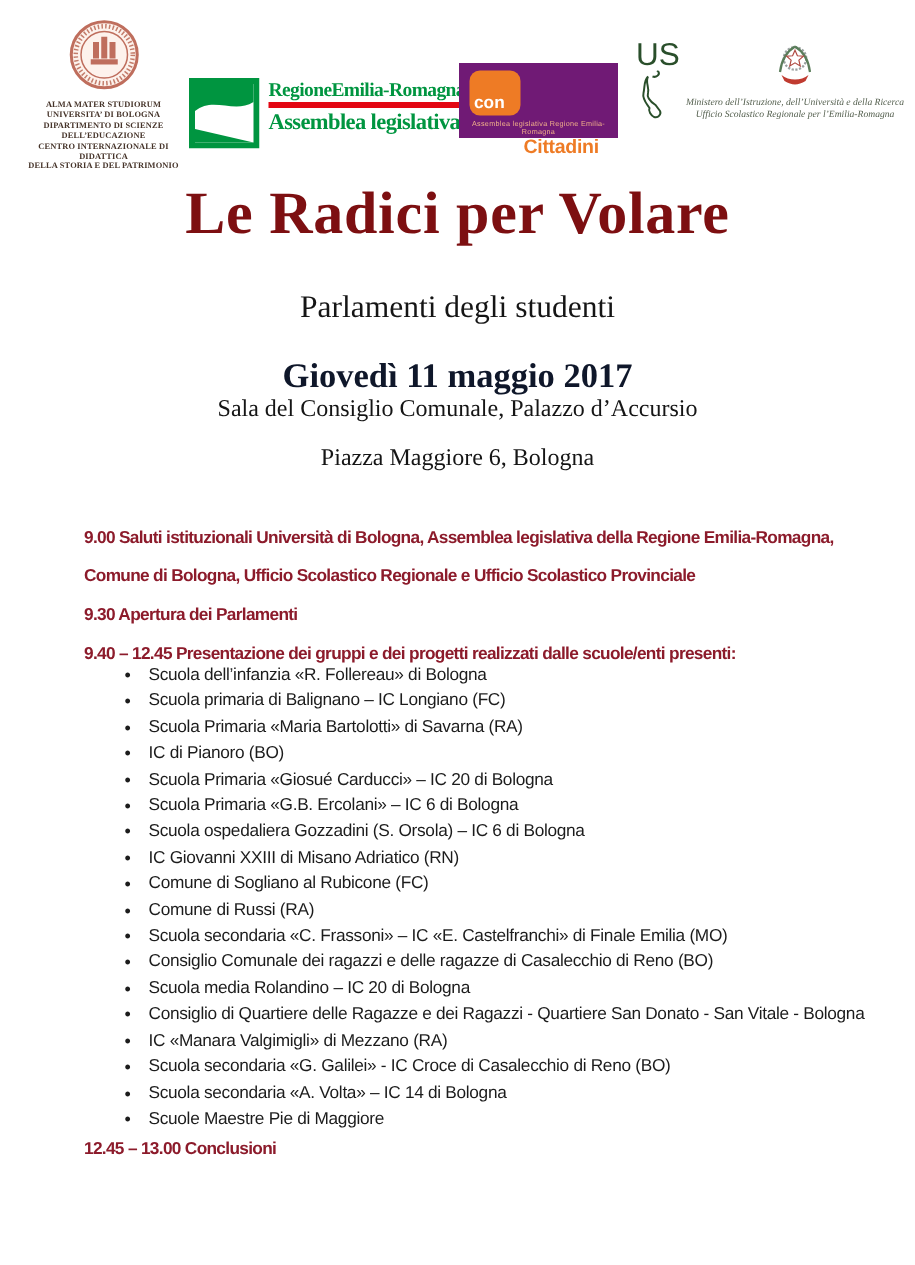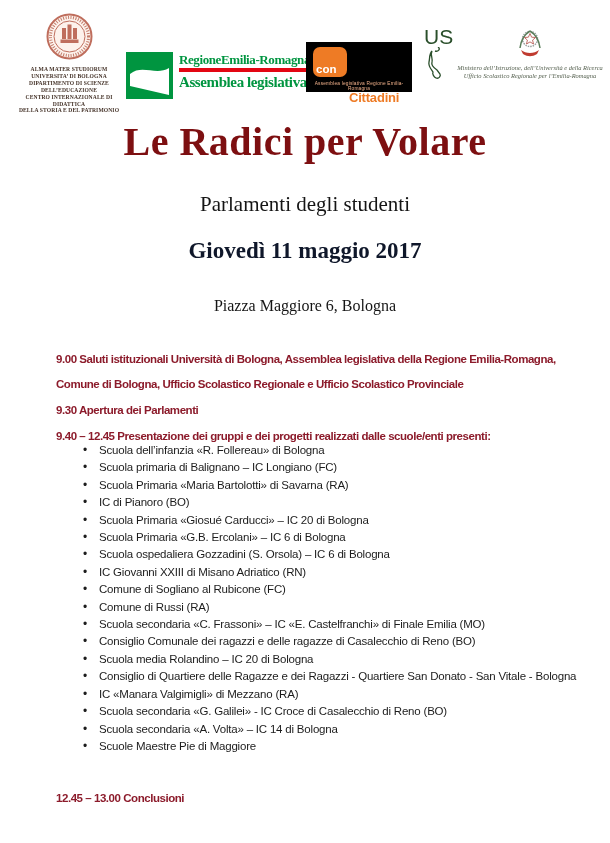--- a/index.html
+++ b/index.html
@@ -9,21 +9,21 @@
   
   .unibo { position:absolute; left:16px; top:13px; width:106px; text-align:center; }
   .unibo-lines { margin-top:2px; font-family:"Liberation Serif", serif; font-weight:700;
                  font-size:5.6px; line-height:6.9px; color:#46342a; letter-spacing:.1px; }
   .rer { position:absolute; left:126px; top:52px; display:flex; align-items:stretch; }
   .rer-text { margin-left:6px; font-family:"Liberation Serif", serif; font-weight:700; color:#009540; }
   .rer-line1 { font-size:13px; letter-spacing:-.4px; line-height:15px; }
   .rer-bar { height:3.5px; background:#e30613; margin:1px 0 2px 0; }
   .rer-line2 { font-size:15px; letter-spacing:-.4px; line-height:16px; }
 
-  .cc { position:absolute; left:306px; top:42px; width:106px; height:50px; background:#000000; }
+  .cc { position:absolute; left:306px; top:42px; width:106px; height:50px; background:#701a75; }
   .cc-orange { position:absolute; left:7px; top:5px; width:34px; height:30px; background:#ee7b25; border-radius:7px; }
   .cc-con { position:absolute; left:10px; top:21px; color:#fff; font-weight:700; font-size:11.5px; }
   .cc-word { position:absolute; left:43px; top:20px; color:#ee7b25; font-weight:700; font-size:13px; letter-spacing:-.2px;margin-top:28px; }
   .cc-caption { position:absolute; left:0; right:0; top:39px; text-align:center;
                 font-size:4.8px; color:#f0b08a; letter-spacing:.2px; }
 
   .usr { position:absolute; left:424px; top:26px; width:44px; color:#2a4f2b; }
   .usr-us { font-size:21px; line-height:21px; font-weight:400; letter-spacing:0; }
 
   .miur { position:absolute; left:452px; top:28px; width:156px; text-align:center; }
@@ -42,21 +42,21 @@
               font-family:"Liberation Serif", serif; font-size:16px; color:#151515; }
   .venue2   { position:absolute; top:297px; left:0; right:0; text-align:center;
               font-family:"Liberation Serif", serif; font-size:16px; color:#151515; }
 
   
   .prg { position:absolute; left:56px; width:532px; margin:0; font-weight:700;
          font-size:11.5px; letter-spacing:-.45px; line-height:25px; color:#8c1b2b; }
   .prg-1 { top:347px; }
   .prg-2 { top:398px; }
   .prg-3 { top:424px; }
-  .closing { top:786px; }
+  .closing { top:754px; }
 
   .schools { position:absolute; left:82px; top:442px; margin:0; padding:0; list-style:none; }
   .schools li { position:relative; padding-left:17px; font-size:11.5px; letter-spacing:-.2px;
                 line-height:17.4px; color:#1c1c1c; white-space:nowrap; }
   .schools li::before { content:"•"; position:absolute; left:1px; top:0; font-size:12px; color:#1c1c1c; }
 </style>
 </head>
 <body>
 
 <div class="page">
@@ -120,20 +120,21 @@
     </svg>
     <div class="miur-lines">
       <div>Ministero dell’Istruzione, dell’Università e della Ricerca</div>
       <div>Ufficio Scolastico Regionale per l’Emilia-Romagna</div>
     </div>
   </div>
 
   <div class="title">Le Radici per Volare</div>
   <div class="subtitle">Parlamenti degli studenti</div>
   <div class="date">Giovedì 11 maggio 2017</div>
+  <div class="venue1">Sala del Consiglio Comunale, Palazzo d’Accursio</div>
   <div class="venue2">Piazza Maggiore 6, Bologna</div>
 
   <p class="prg prg-1">9.00 Saluti istituzionali Università di Bologna, Assemblea legislativa della Regione Emilia-Romagna, Comune di Bologna, Ufficio Scolastico Regionale e Ufficio Scolastico Provinciale</p>
   <p class="prg prg-2">9.30 Apertura dei Parlamenti</p>
   <p class="prg prg-3">9.40 – 12.45 Presentazione dei gruppi e dei progetti realizzati dalle scuole/enti presenti:</p>
 
   <ul class="schools">
     <li>Scuola dell’infanzia «R. Follereau» di Bologna</li>
       <li>Scuola primaria di Balignano – IC Longiano (FC)</li>
       <li>Scuola Primaria «Maria Bartolotti» di Savarna (RA)</li>

